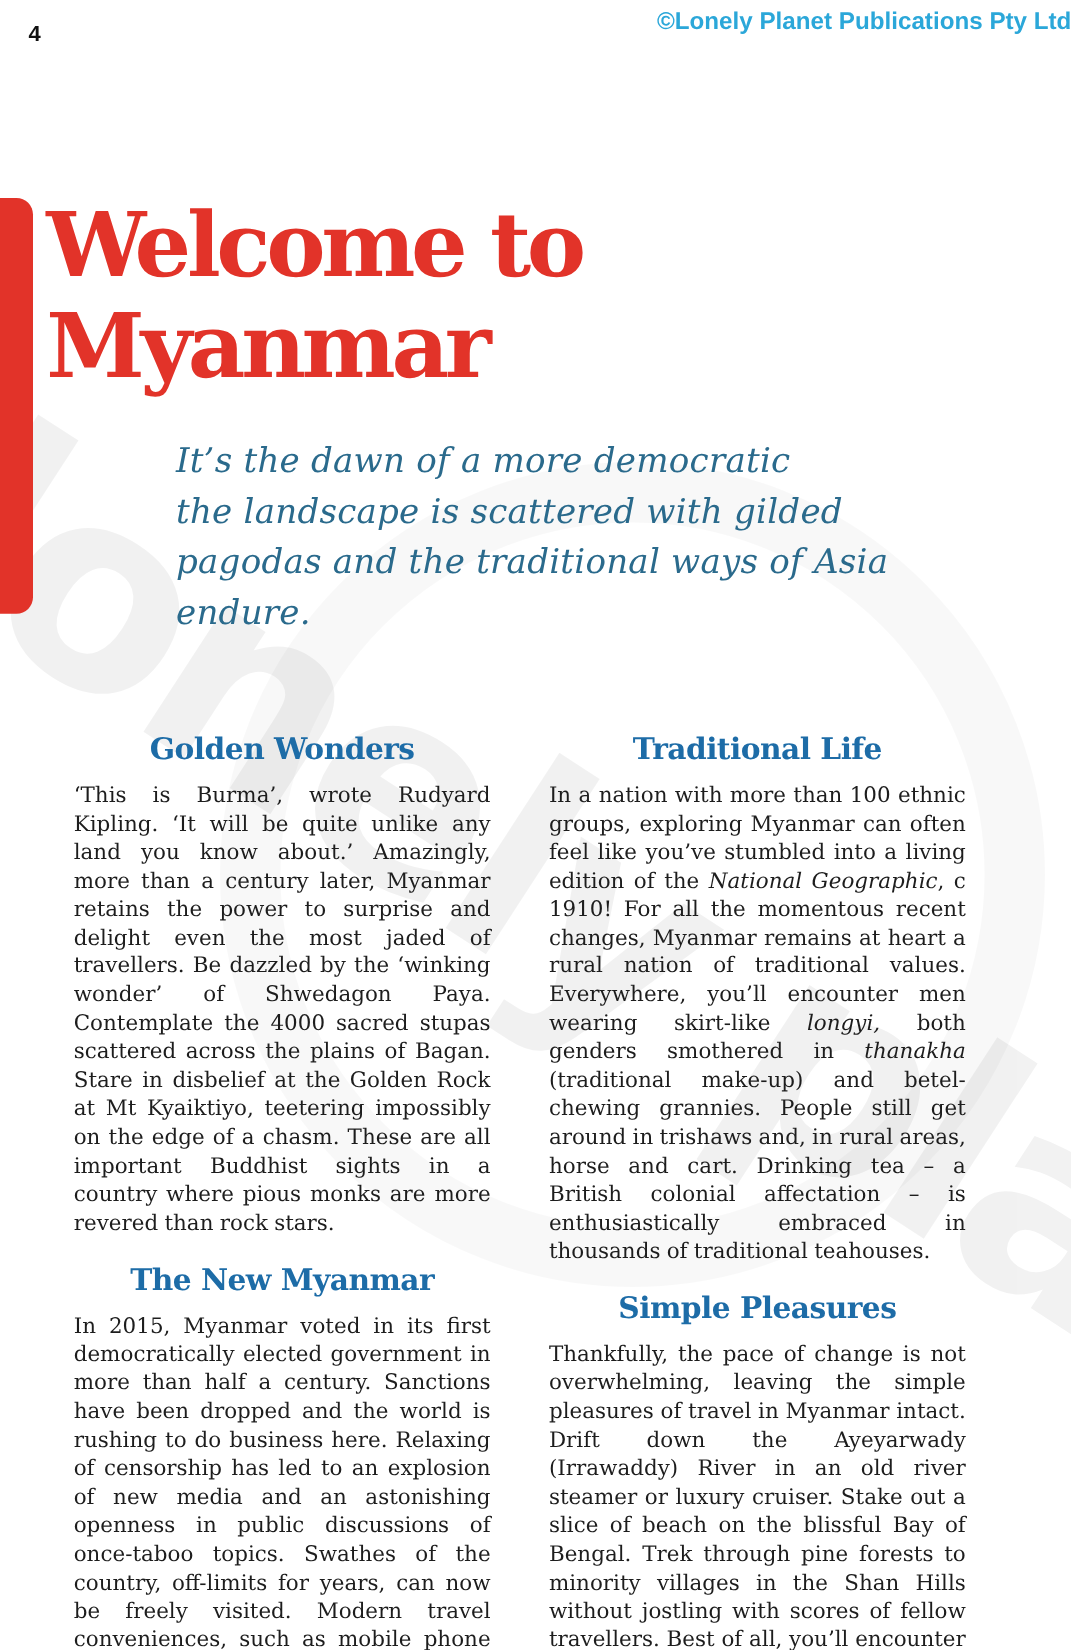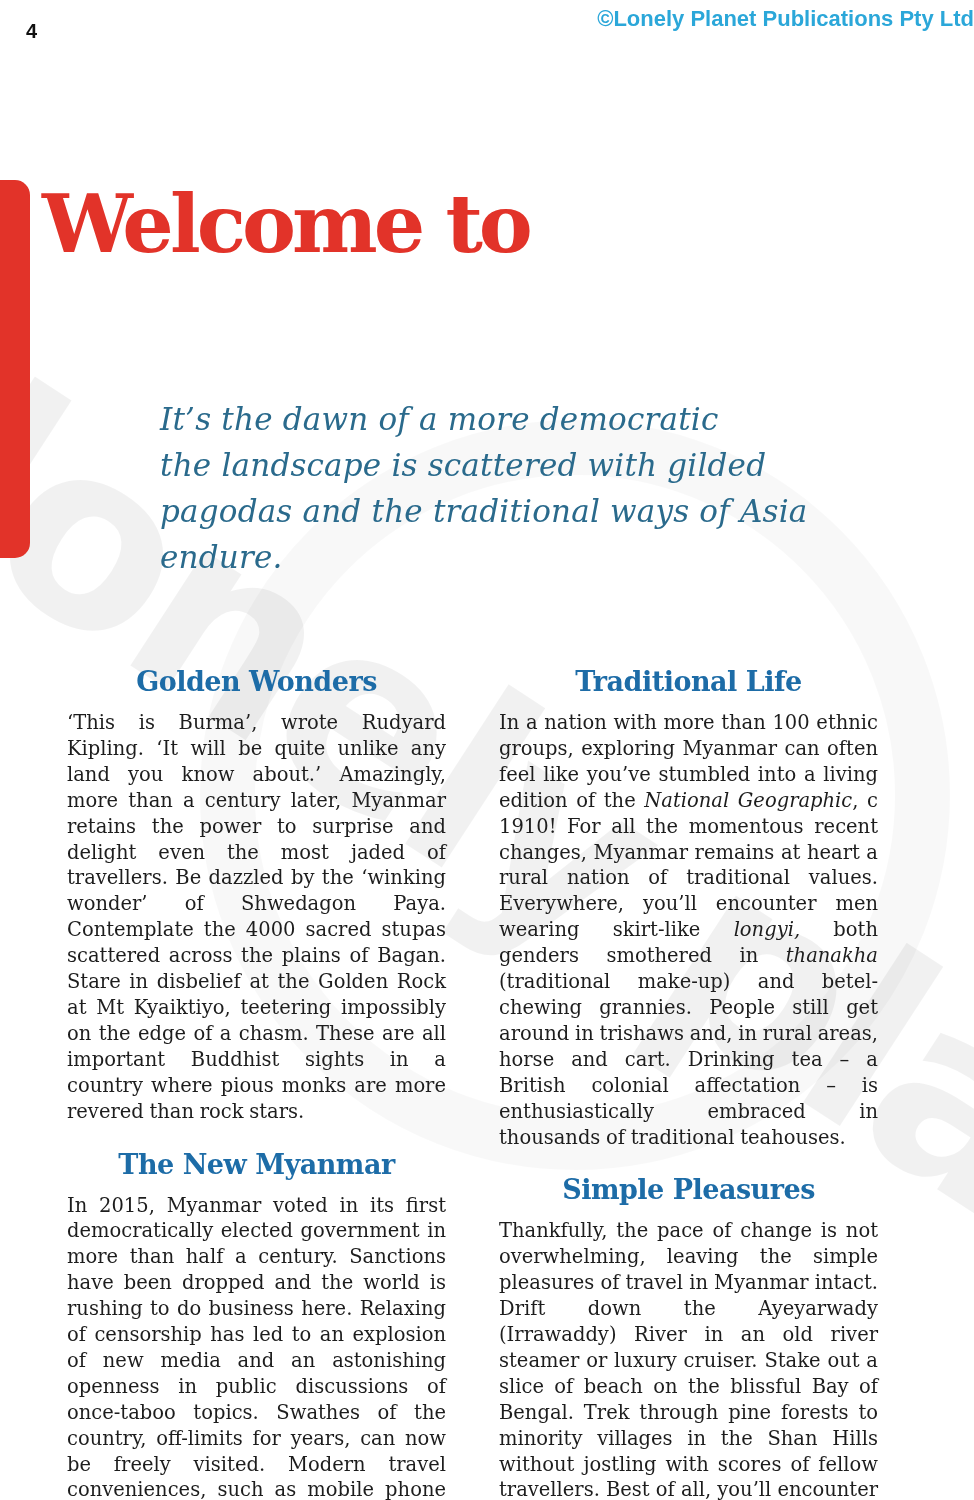--- a/index.html
+++ b/index.html
@@ -114,21 +114,21 @@
 <div class="page">
 
   <div class="copyright">©Lonely Planet Publications Pty Ltd</div>
   <div class="page-number">4</div>
 
   <div class="wm-text">lonely planet</div>
   <div class="wm-circle"></div>
 
   <div class="red-bar"></div>
 
-  <h1 class="title"><span>Welcome to</span><br></h1>
+  <h1 class="title"><span>Welcome to</span><br><span>Myanmar</span></h1>
 
   <div class="intro">
     <div>It’s the dawn of a more democratic</div>
     <div>the landscape is scattered with gilded</div>
     <div>pagodas and the traditional ways of Asia</div>
     <div>endure.</div>
   </div>
 
   <div class="columns">
     <div class="col">

